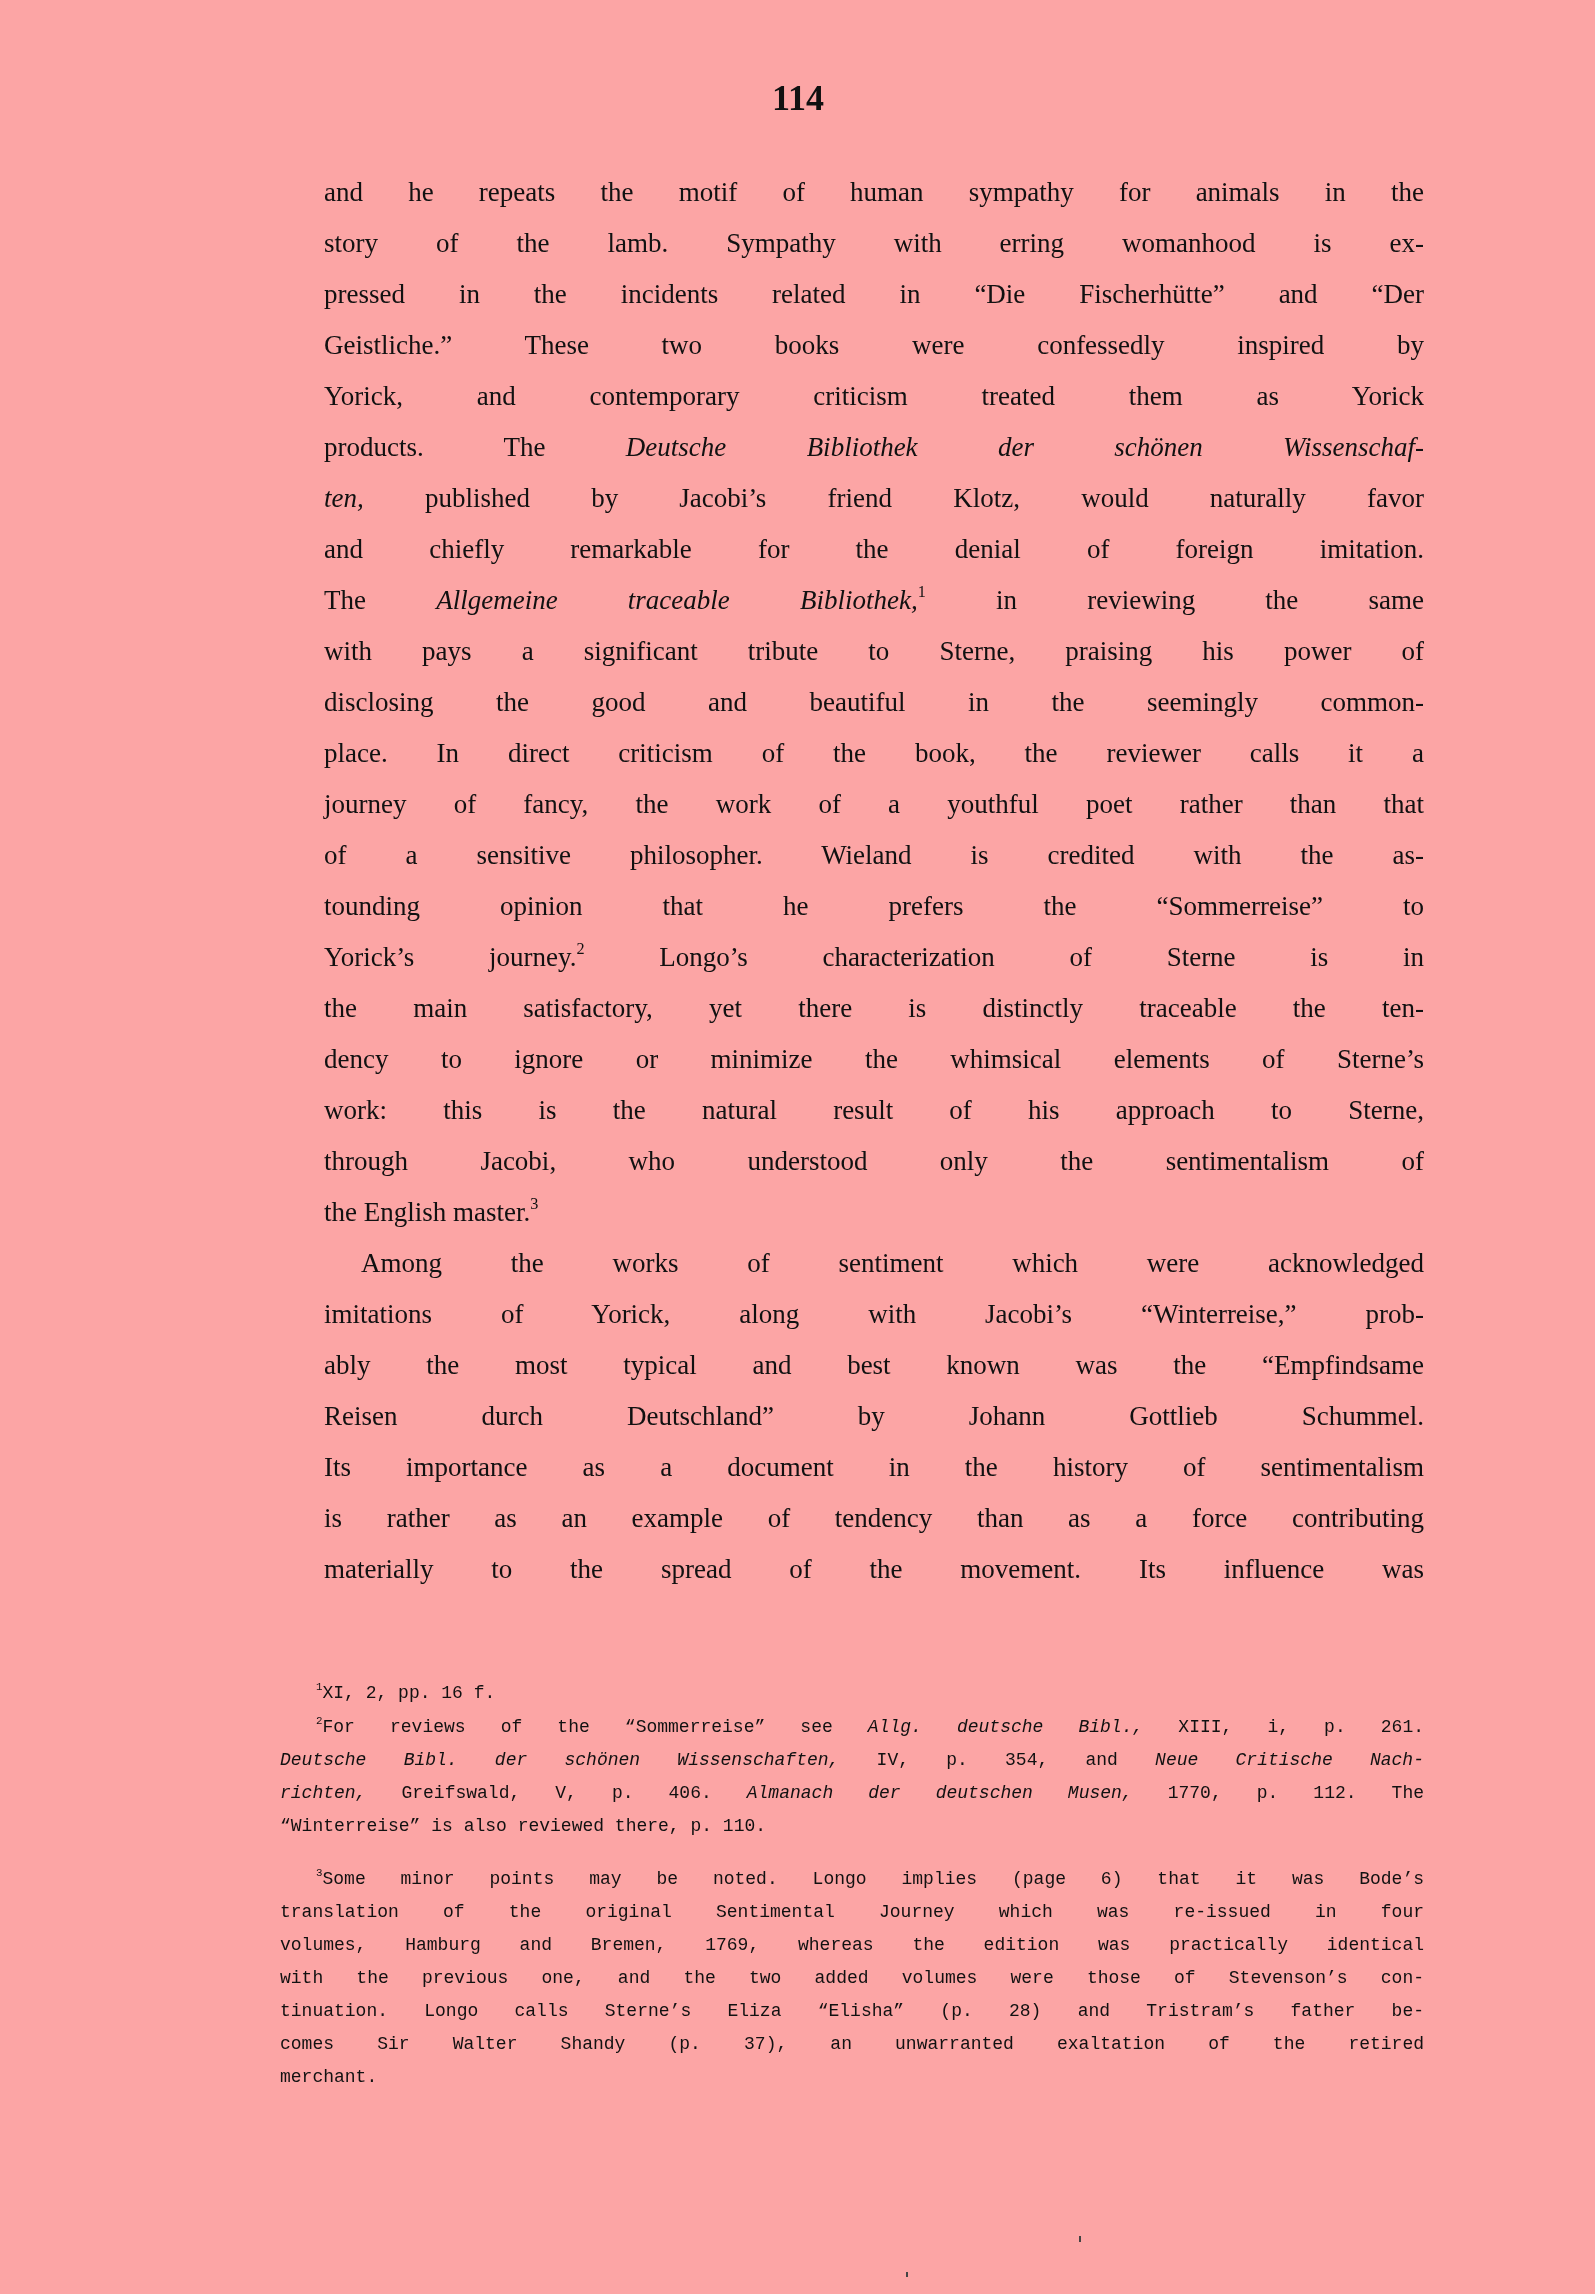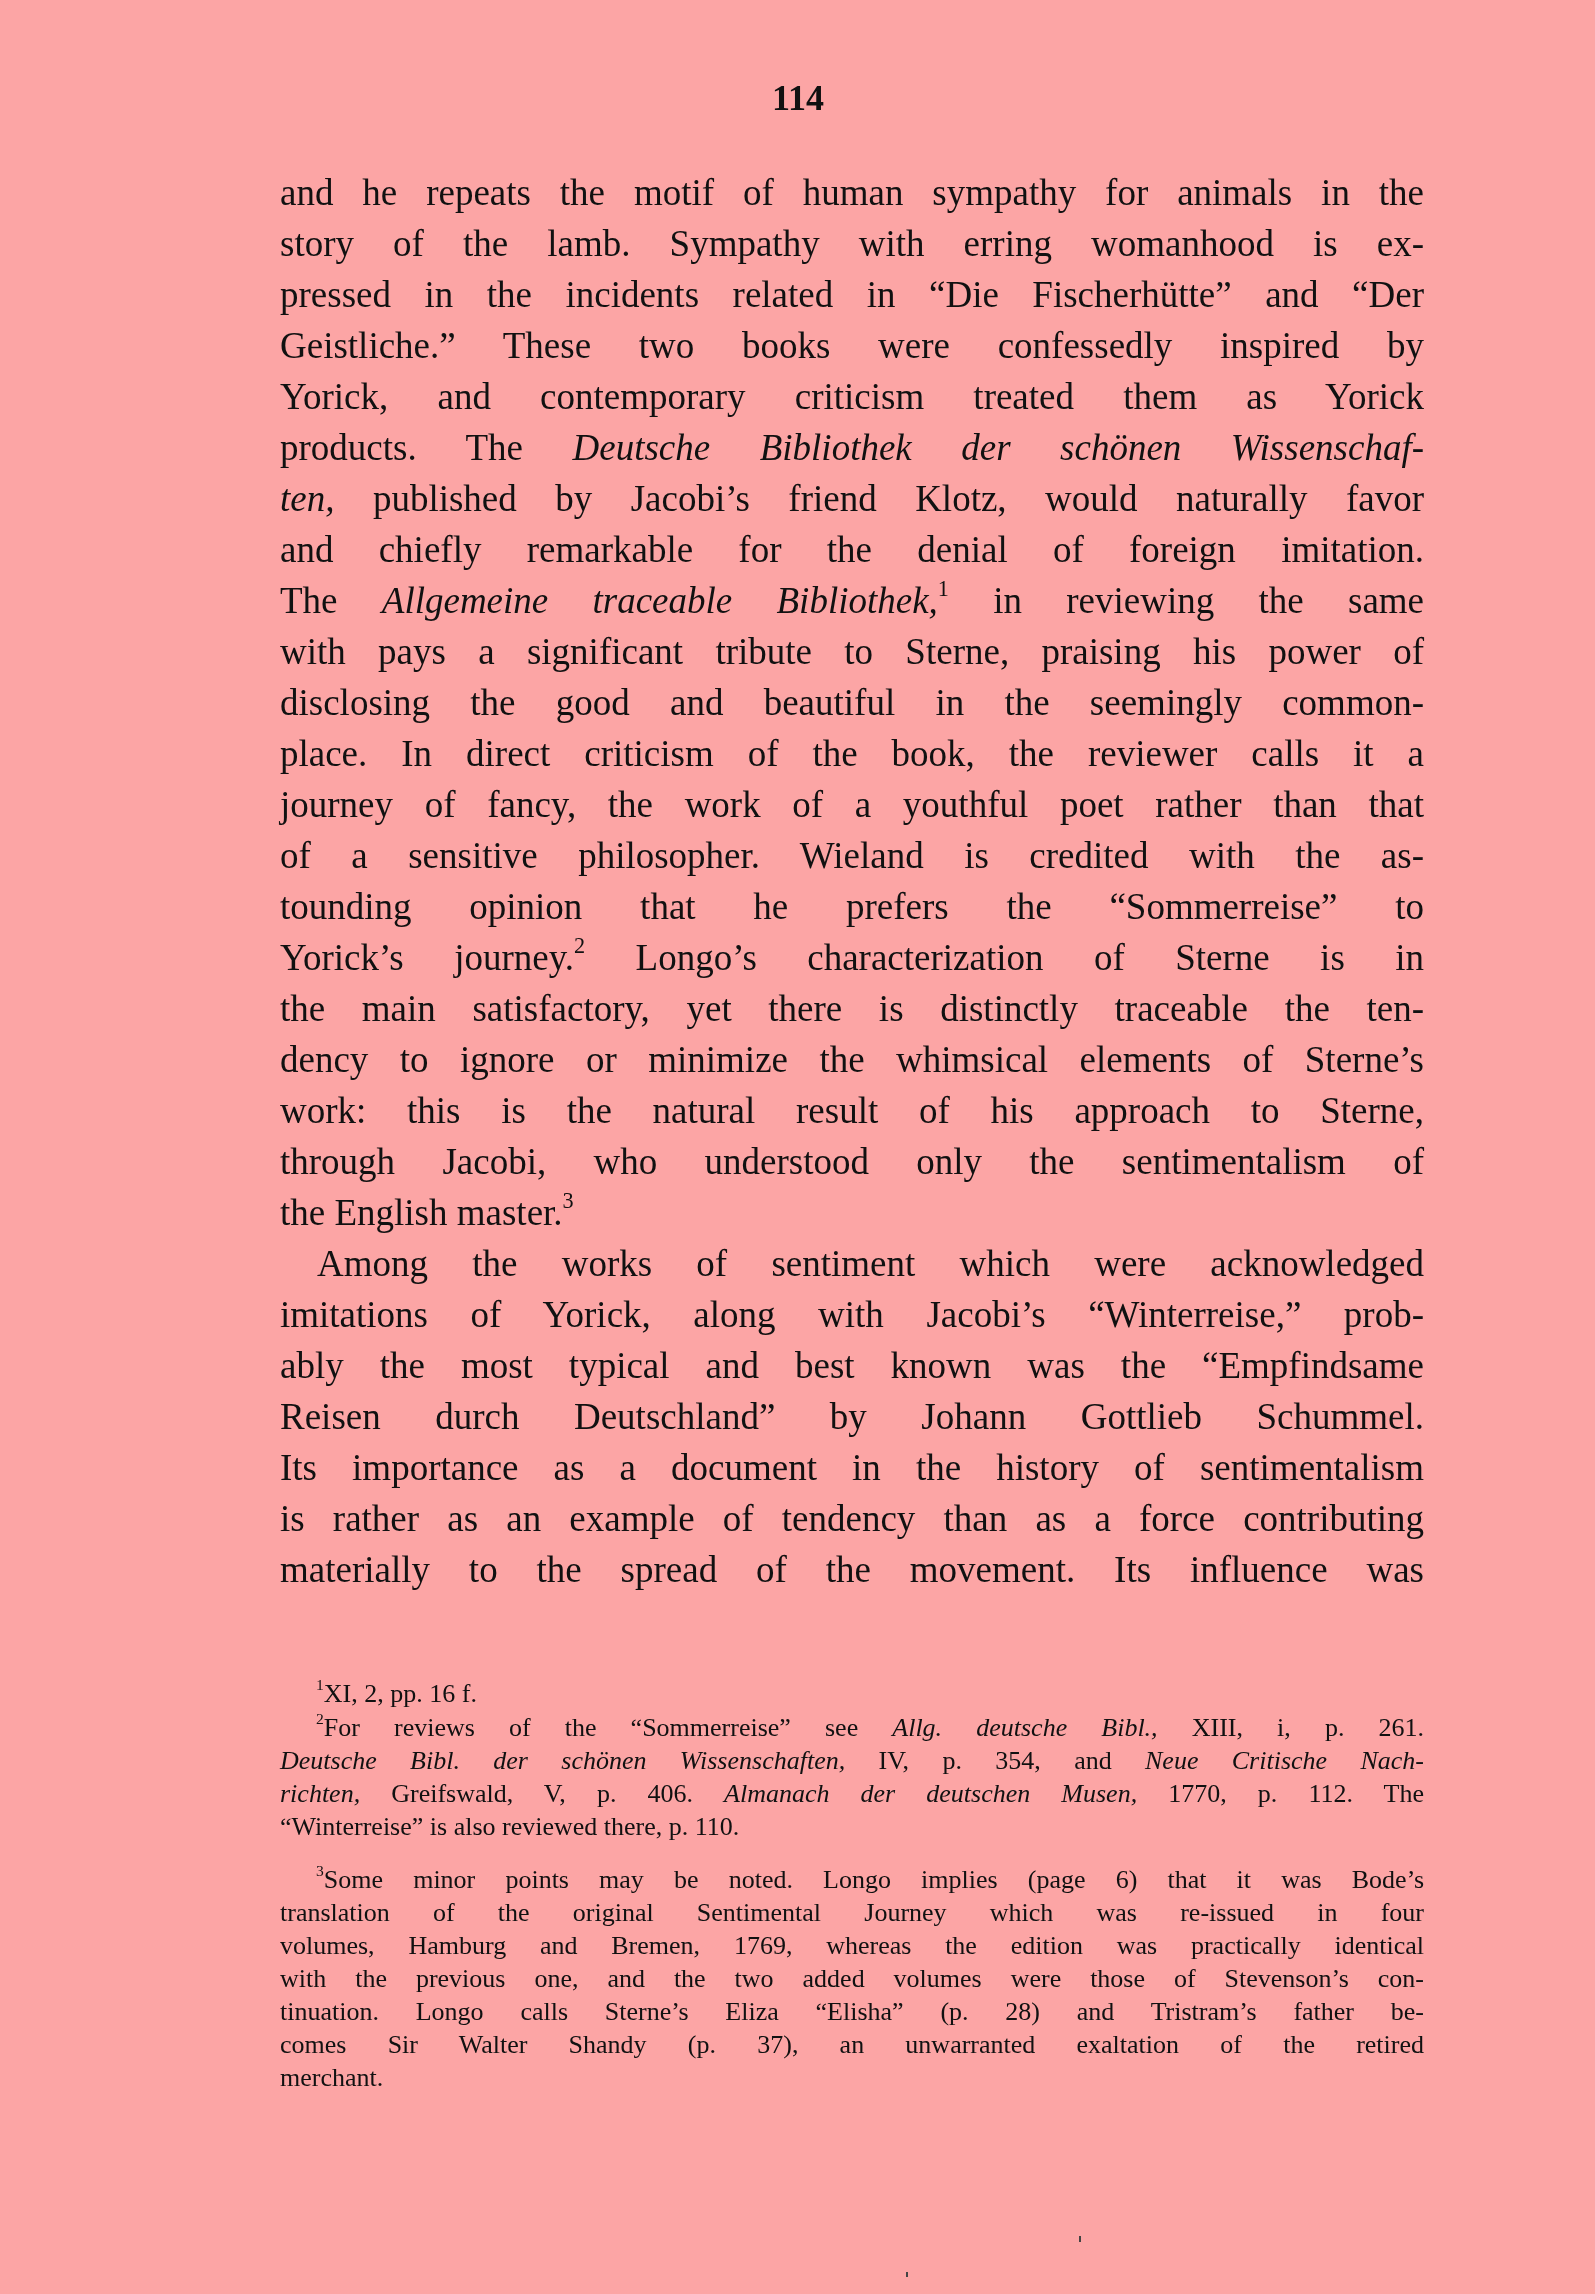--- a/index.html
+++ b/index.html
@@ -5,29 +5,30 @@
   html, body { margin: 0; padding: 0; background: #ffffff; }
   body { width: 1596px; height: 2294px; position: relative; overflow: hidden; color: #111111; }
   .page { position: absolute; left: 0; top: 0; width: 1596px; height: 2294px; background: #fca5a5; }
   .page-number {
     position: absolute; left: 0; width: 1596px; top: 77px; text-align: center;
     font-family: "Liberation Serif", serif; font-weight: bold; font-size: 36px; line-height: 43px;
     color: #111;
   }
   .body-text { position: absolute; left: 280px; top: 167px; width: 1144px; }
   .line {
-    font-family: "Liberation Serif", serif; font-size: 37px; line-height: 51px; height: 51px;
+    font-family: "Liberation Serif", serif; font-size: 27px; line-height: 51px; height: 51px;
     white-space: nowrap; text-align: justify; text-align-last: justify; overflow: visible;
     color: #111;
+    margin-left: 44px;
   }
   .line.last { text-align-last: left; }
   .line.indent { padding-left: 37px; }
   .footnotes { position: absolute; left: 280px; width: 1144px; }
   .fn-line {
-    font-family: Liberation Serif, serif; font-size: 26px; line-height: 33px; height: 33px;
+    font-family: Liberation Mono, monospace; font-size: 18px; line-height: 33px; height: 33px;
     white-space: nowrap; text-align: justify; text-align-last: justify; color: #111;
   }
   .fn-line.last { text-align-last: left; }
   .fn-line.indent { padding-left: 36px; }
   .fn-block { position: absolute; left: 0; width: 1144px; }
   i { font-style: italic; }
   sup { font-size: 60%; line-height: 0; vertical-align: 0.75em; }
   .speck { position: absolute; background: #444; }
 </style>
 </head>

